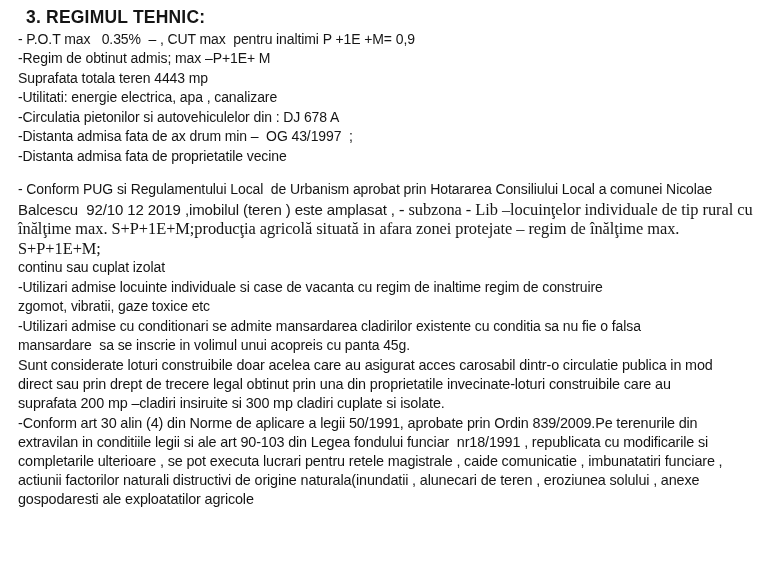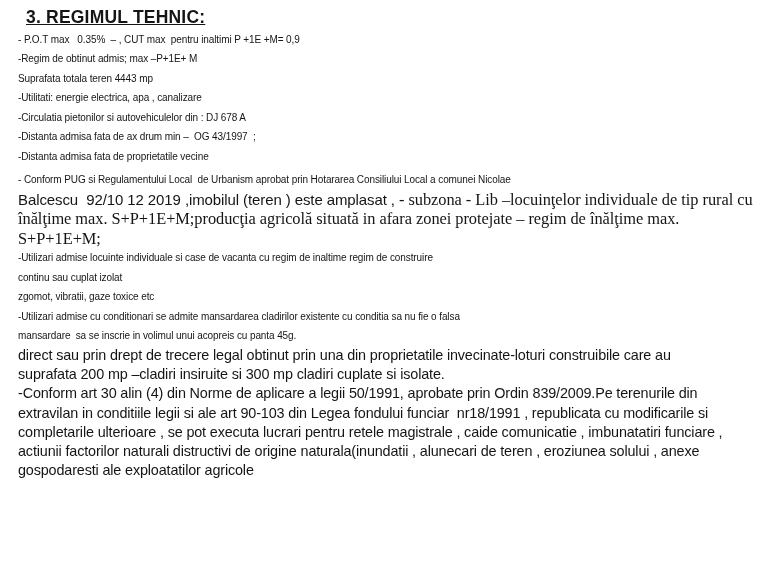--- a/index.html
+++ b/index.html
@@ -25,27 +25,26 @@
   }
 
   
   .doc-title {
     font-family: "Liberation Sans", sans-serif;
     font-weight: bold;
     font-size: 17.5px;
     letter-spacing: 0.2px;
     margin: 3px 0 2px 8px;
     line-height: 1.18;
-    text-decoration: underline;
   }
 
   
   .line {
     font-family: "Liberation Sans", sans-serif;
-    font-size: 10px;
+    font-size: 14px;
     line-height: 19.5px;
     white-space: pre-wrap;
     margin: 0;
     letter-spacing: -0.1px;
   }
   .line.tight {
     font-size: 14.4px;
     line-height: 19.2px;
     letter-spacing: -0.15px;
   }
@@ -60,21 +59,21 @@
     letter-spacing: -0.05px;
   }
   .sans-inline {
     font-family: "Liberation Sans", sans-serif;
     font-size: 15px;
     letter-spacing: -0.1px;
   }
 
   
   .block-top { margin-top: 1px; }
-  .block-mixed { margin-top: 4px; }
+  .block-mixed { margin-top: 14px; }
   .block-mid { margin-top: 0px; }
 </style>
 </head>
 <body>
 
 <div class="page">
 
   <h1 class="doc-title">3. REGIMUL TEHNIC:</h1>
 
   <div class="block-top">
@@ -88,28 +87,29 @@
   </div>
 
   <div class="block-mixed">
     <p class="line">- Conform PUG si Regulamentului Local  de Urbanism aprobat prin Hotararea Consiliului Local a comunei Nicolae</p>
     <p class="serif"><span class="sans-inline">Balcescu  92/10 12 2019 ,imobilul (teren ) este amplasat , </span><span>- subzona - Lib –locuinţelor individuale de tip rural cu</span></p>
     <p class="serif">înălţime max. S+P+1E+M;producţia agricolă situată in afara zonei protejate – regim de înălţime max.</p>
     <p class="serif">S+P+1E+M;</p>
   </div>
 
   <div class="block-mid">
+    <p class="line">continu sau cuplat izolat</p>
     <p class="line">-Utilizari admise locuinte individuale si case de vacanta cu regim de inaltime regim de construire</p>
-    <p class="line">continu sau cuplat izolat</p>
     <p class="line">zgomot, vibratii, gaze toxice etc</p>
     <p class="line">-Utilizari admise cu conditionari se admite mansardarea cladirilor existente cu conditia sa nu fie o falsa</p>
     <p class="line">mansardare  sa se inscrie in volimul unui acopreis cu panta 45g.</p>
   </div>
 
   <div>
+    <p class="line tight">Sunt considerate loturi construibile doar acelea care au asigurat acces carosabil dintr-o circulatie publica in mod</p>
     <p class="line tight">direct sau prin drept de trecere legal obtinut prin una din proprietatile invecinate-loturi construibile care au</p>
     <p class="line tight">suprafata 200 mp –cladiri insiruite si 300 mp cladiri cuplate si isolate.</p>
   </div>
 
   <div>
     <p class="line tight">-Conform art 30 alin (4) din Norme de aplicare a legii 50/1991, aprobate prin Ordin 839/2009.Pe terenurile din</p>
     <p class="line tight">extravilan in conditiile legii si ale art 90-103 din Legea fondului funciar  nr18/1991 , republicata cu modificarile si</p>
     <p class="line tight">completarile ulterioare , se pot executa lucrari pentru retele magistrale , caide comunicatie , imbunatatiri funciare ,</p>
     <p class="line tight">actiunii factorilor naturali distructivi de origine naturala(inundatii , alunecari de teren , eroziunea solului , anexe</p>
     <p class="line tight">gospodaresti ale exploatatilor agricole</p>

